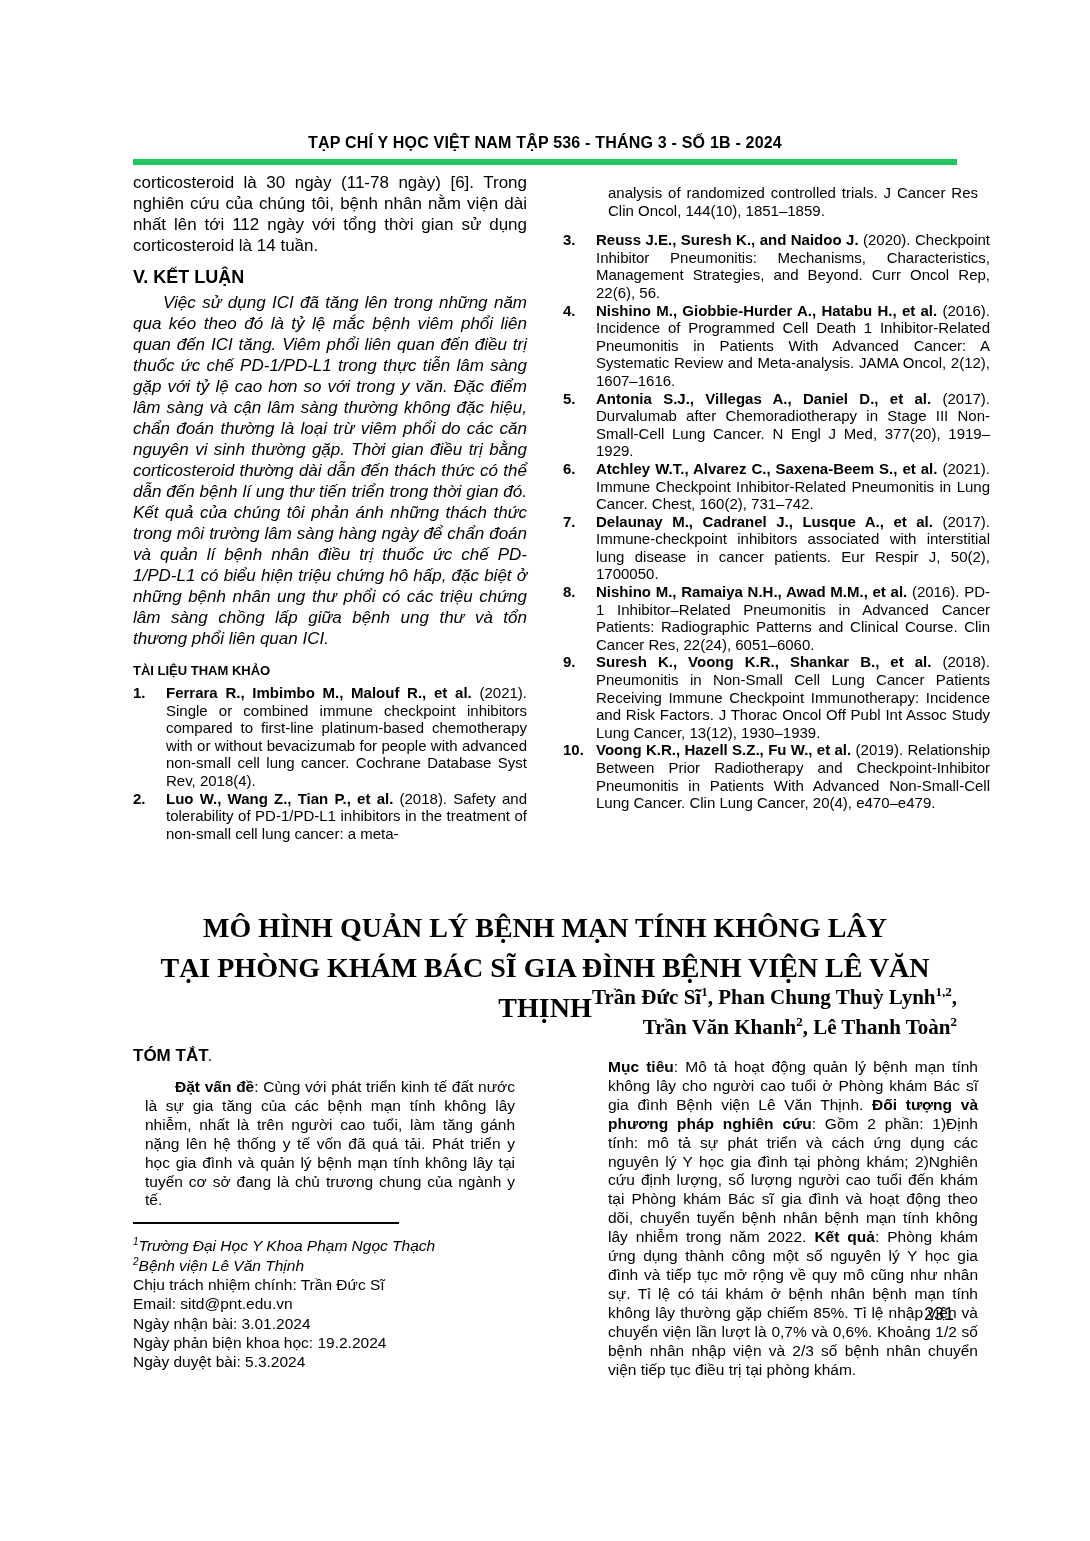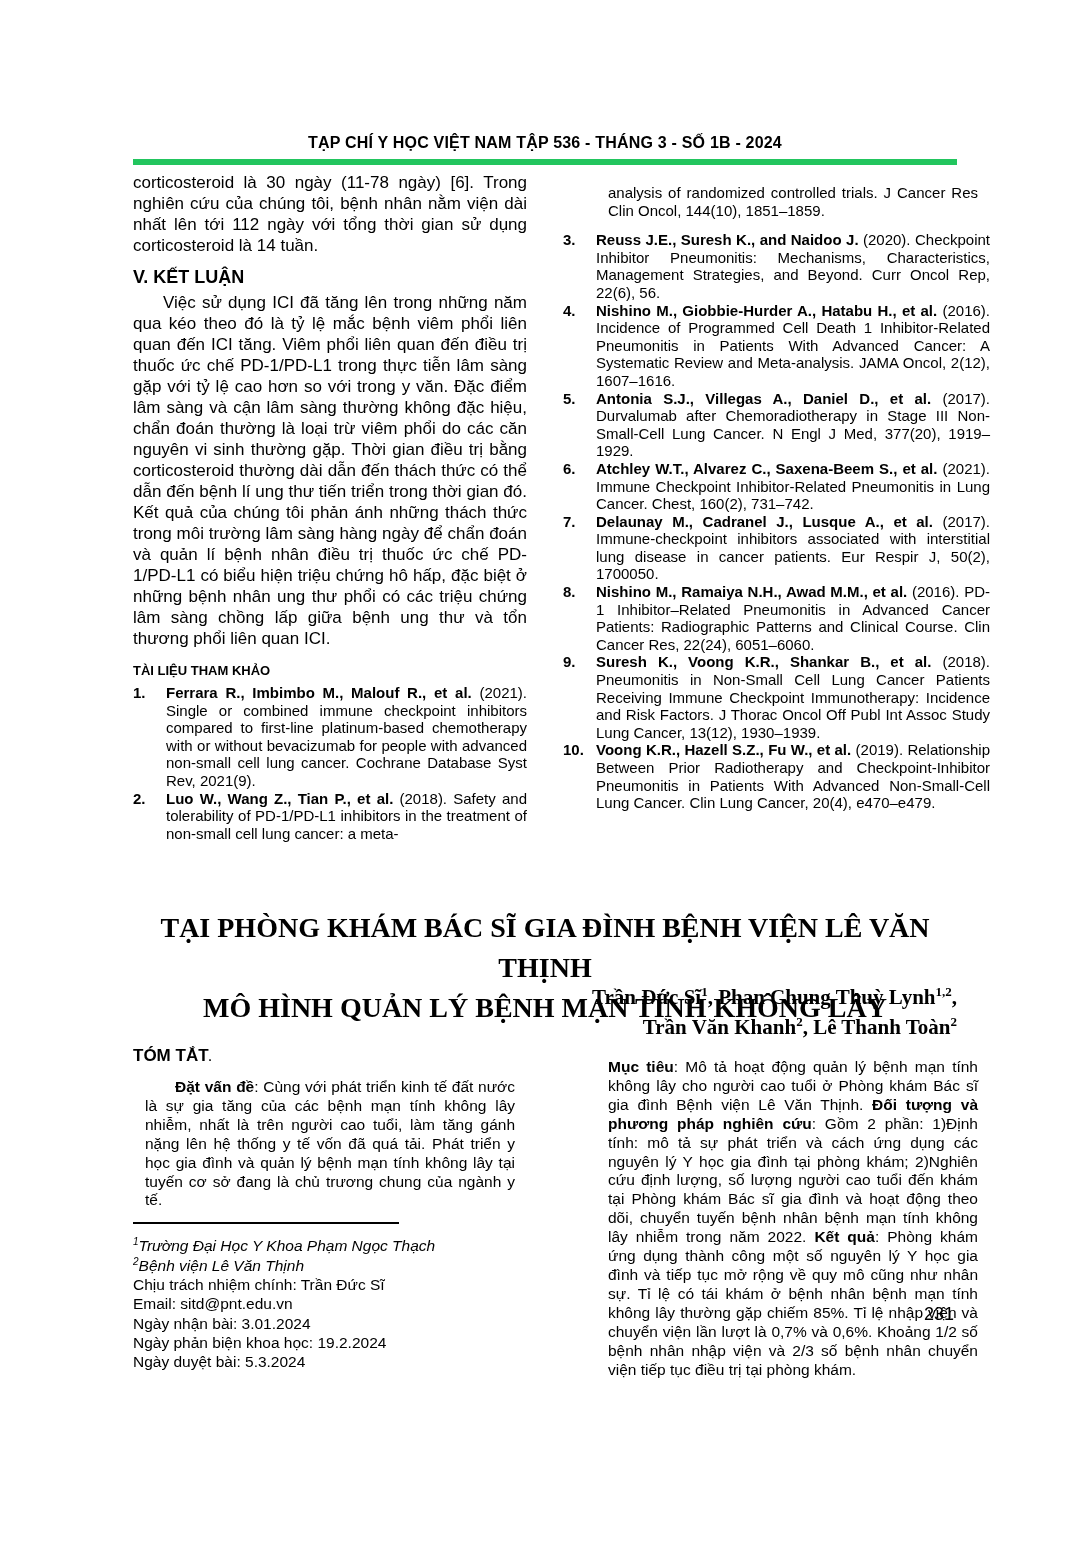--- a/index.html
+++ b/index.html
@@ -22,21 +22,21 @@
   .row{position:absolute;left:133px;width:824px;display:flex;}
   .row1{top:172px;}
   .row2{top:1046px;}
   .colL{width:394px;margin-right:36px;flex:none;}
   .colR1{width:427px;flex:none;}   
   .colR2{width:394px;margin-left:33px;flex:none;}
 
   
   .a1body{font-size:17px;line-height:21px;text-align:justify;}
   .a1body p{margin:0;}
-  .p-indent{text-indent:30px;}
+  .p-indent{text-indent:30px;font-style:italic;}
   .h-section{font-weight:bold;font-size:18px;margin:11px 0 4px 0;}
   .h-refs{font-weight:bold;font-size:13px;margin:11px 0 3px 0;}
 
   
   .refs{font-size:15px;line-height:17.6px;text-align:justify;}
   .ref{position:relative;padding-left:33px;margin:0;}
   .ref .num{position:absolute;left:0;top:0;font-weight:bold;}
   .ref b{font-weight:bold;}
   .ref-cont{padding-left:33px;text-align:justify;margin:12px;}
 
@@ -80,21 +80,21 @@
 
   <div class="row row1">
     <div class="colL">
       <div class="a1body">
         <p>corticosteroid là 30 ngày (11-78 ngày) [6]. Trong nghiên cứu của chúng tôi, bệnh nhân nằm viện dài nhất lên tới 112 ngày với tổng thời gian sử dụng corticosteroid là 14 tuần.</p>
         <div class="h-section">V. KẾT LUẬN</div>
         <p class="p-indent">Việc sử dụng ICI đã tăng lên trong những năm qua kéo theo đó là tỷ lệ mắc bệnh viêm phổi liên quan đến ICI tăng. Viêm phổi liên quan đến điều trị thuốc ức chế PD-1/PD-L1 trong thực tiễn lâm sàng gặp với tỷ lệ cao hơn so với trong y văn. Đặc điểm lâm sàng và cận lâm sàng thường không đặc hiệu, chẩn đoán thường là loại trừ viêm phổi do các căn nguyên vi sinh thường gặp. Thời gian điều trị bằng corticosteroid thường dài dẫn đến thách thức có thể dẫn đến bệnh lí ung thư tiến triển trong thời gian đó. Kết quả của chúng tôi phản ánh những thách thức trong môi trường lâm sàng hàng ngày để chẩn đoán và quản lí bệnh nhân điều trị thuốc ức chế PD-1/PD-L1 có biểu hiện triệu chứng hô hấp, đặc biệt ở những bệnh nhân ung thư phổi có các triệu chứng lâm sàng chồng lấp giữa bệnh ung thư và tổn thương phổi liên quan ICI.</p>
         <div class="h-refs">TÀI LIỆU THAM KHẢO</div>
       </div>
       <div class="refs">
-          <div class="ref"><span class="num">1.</span><b>Ferrara R., Imbimbo M., Malouf R., et al.</b><span> (2021). Single or combined immune checkpoint inhibitors compared to first-line platinum-based chemotherapy with or without bevacizumab for people with advanced non-small cell lung cancer. Cochrane Database Syst Rev, 2021(9).</span></div>
+          <div class="ref"><span class="num">1.</span><b>Ferrara R., Imbimbo M., Malouf R., et al.</b><span> (2021). Single or combined immune checkpoint inhibitors compared to first-line platinum-based chemotherapy with or without bevacizumab for people with advanced non-small cell lung cancer. Cochrane Database Syst Rev, 2018(4).</span></div>
           <div class="ref"><span class="num">2.</span><b>Luo W., Wang Z., Tian P., et al.</b><span> (2018). Safety and tolerability of PD-1/PD-L1 inhibitors in the treatment of non-small cell lung cancer: a meta-</span></div>
         </div>
     </div>
 
     <div class="colR1">
       <div class="refs">
         <p class="ref-cont">analysis of randomized controlled trials. J Cancer Res Clin Oncol, 144(10), 1851–1859.</p>
       </div>
       <div class="refs">
           <div class="ref"><span class="num">3.</span><b>Reuss J.E., Suresh K., and Naidoo J.</b><span> (2020). Checkpoint Inhibitor Pneumonitis: Mechanisms, Characteristics, Management Strategies, and Beyond. Curr Oncol Rep, 22(6), 56.</span></div>
@@ -103,22 +103,22 @@
           <div class="ref"><span class="num">6.</span><b>Atchley W.T., Alvarez C., Saxena-Beem S., et al.</b><span> (2021). Immune Checkpoint Inhibitor-Related Pneumonitis in Lung Cancer. Chest, 160(2), 731–742.</span></div>
           <div class="ref"><span class="num">7.</span><b>Delaunay M., Cadranel J., Lusque A., et al.</b><span> (2017). Immune-checkpoint inhibitors associated with interstitial lung disease in cancer patients. Eur Respir J, 50(2), 1700050.</span></div>
           <div class="ref"><span class="num">8.</span><b>Nishino M., Ramaiya N.H., Awad M.M., et al.</b><span> (2016). PD-1 Inhibitor–Related Pneumonitis in Advanced Cancer Patients: Radiographic Patterns and Clinical Course. Clin Cancer Res, 22(24), 6051–6060.</span></div>
           <div class="ref"><span class="num">9.</span><b>Suresh K., Voong K.R., Shankar B., et al.</b><span> (2018). Pneumonitis in Non-Small Cell Lung Cancer Patients Receiving Immune Checkpoint Immunotherapy: Incidence and Risk Factors. J Thorac Oncol Off Publ Int Assoc Study Lung Cancer, 13(12), 1930–1939.</span></div>
           <div class="ref"><span class="num">10.</span><b>Voong K.R., Hazell S.Z., Fu W., et al.</b><span> (2019). Relationship Between Prior Radiotherapy and Checkpoint-Inhibitor Pneumonitis in Patients With Advanced Non-Small-Cell Lung Cancer. Clin Lung Cancer, 20(4), e470–e479.</span></div>
         </div>
     </div>
   </div>
 
   <div class="a2title">
+    <div>MÔ HÌNH QUẢN LÝ BỆNH MẠN TÍNH KHÔNG LÂY</div>
     <div>TẠI PHÒNG KHÁM BÁC SĨ GIA ĐÌNH BỆNH VIỆN LÊ VĂN THỊNH</div>
-    <div>MÔ HÌNH QUẢN LÝ BỆNH MẠN TÍNH KHÔNG LÂY</div>
   </div>
 
   <div class="a2authors">
       <div>Trần Đức Sĩ<sup>1</sup>, Phan Chung Thuỳ Lynh<sup>1,2</sup>,</div>
       <div>Trần Văn Khanh<sup>2</sup>, Lê Thanh Toàn<sup>2</sup></div>
     </div>
 
   <div class="row row2">
     <div class="colL">
       <div class="h-tomtat"><span>TÓM TẮT</span><span class="dot">.</span></div>

